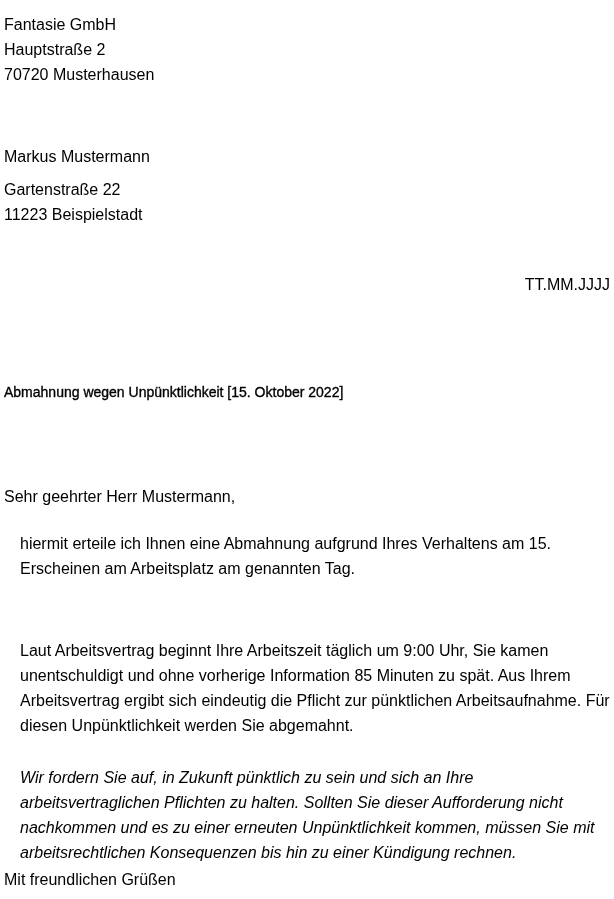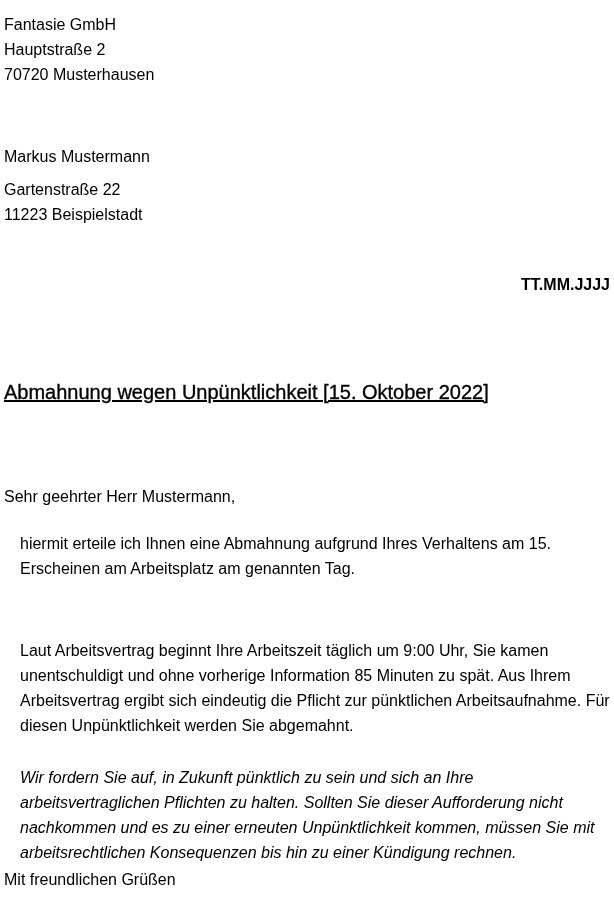--- a/index.html
+++ b/index.html
@@ -21,26 +21,24 @@
       left: 4px;
       white-space: nowrap;
       line-height: 20px;
       font-size: 16px;
       margin-top: 15px;
     }
     .right {
       left: auto;
       right: 4px;
       text-align: right;
-      font-weight: bold;
     }
     .subject {
-      font-size: 20px;
+      font-size: 14px;
       font-weight: normal;
-      text-decoration: underline;
       -webkit-text-stroke: 0.35px #000;
     }
     .para {
       position: absolute;
       left: 4px;
       width: 606px;
       margin: 16px;
     }
     .para .pline {
       display: block;

